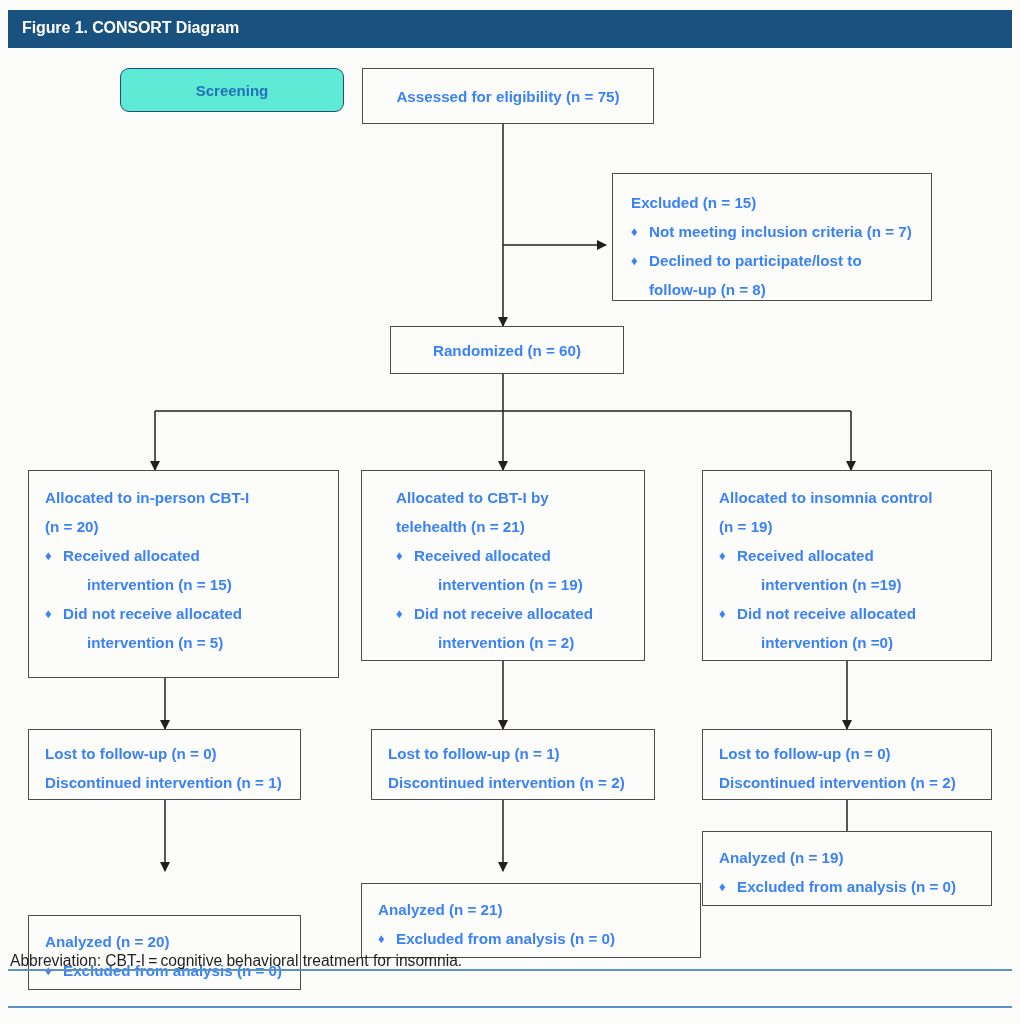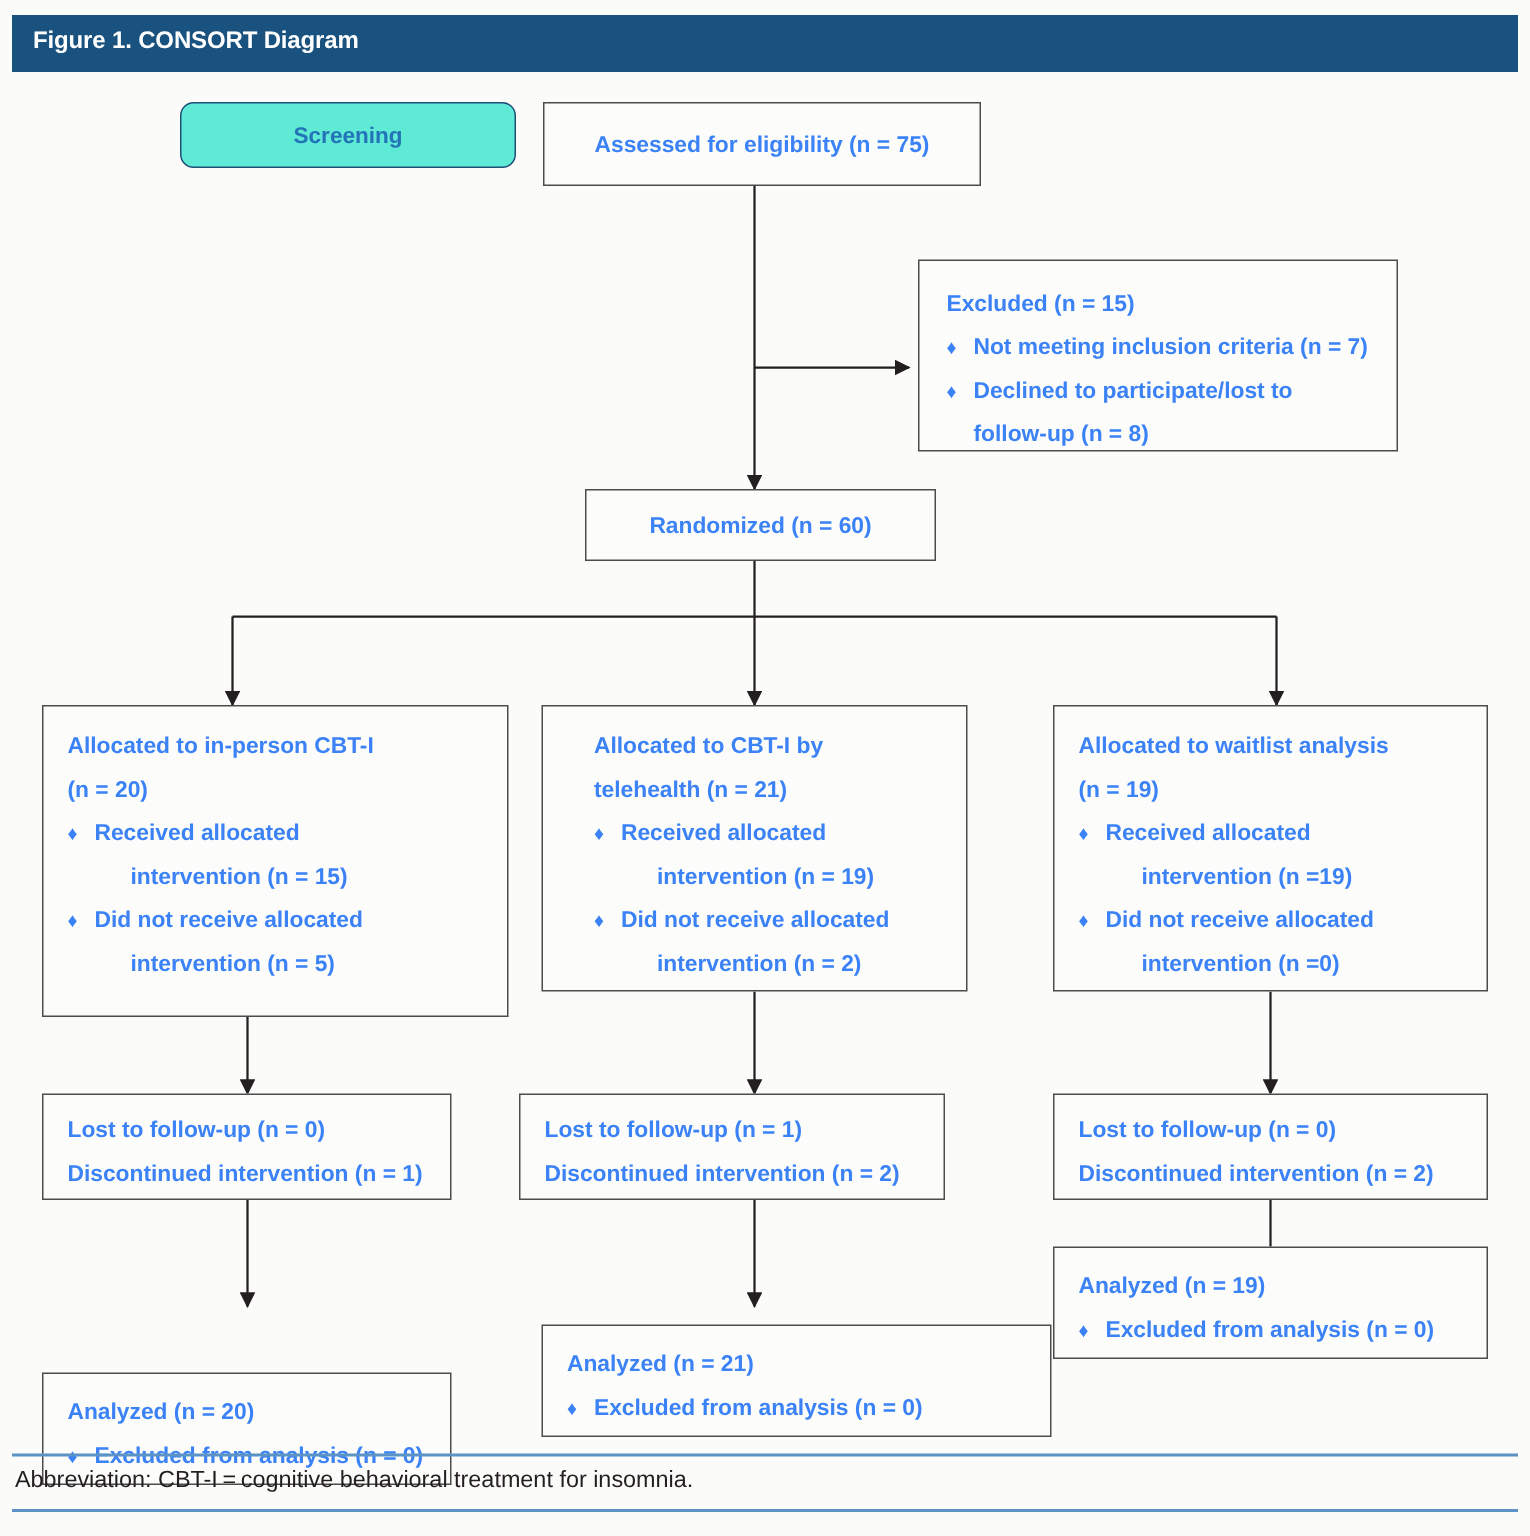--- a/index.html
+++ b/index.html
@@ -124,21 +124,21 @@
     position: absolute;
     left: 8px;
     top: 1006px;
     width: 1004px;
     height: 2.2px;
     background: #5b93c4;
   }
   #footer-text {
     position: absolute;
     left: 10px;
-    top: 978px;
+    top: 952px;
     font-size: 15.6px;
     color: #231f20;
     white-space: nowrap;
   }
 </style>
 </head>
 <body>
 
 <div id="figure">
 
@@ -223,40 +223,40 @@
     </div>
     <div class="cont-line">intervention (n = 19)</div>
     <div class="bullet-line">
       <span class="dia">♦</span>
       <span>Did not receive allocated</span>
     </div>
     <div class="cont-line">intervention (n = 2)</div>
   </div>
 
   <div class="node" style="left:702px; top:470px; width:290px; height:191px; padding:12px 8px 0 16px;">
-    <div class="line">Allocated to waitlist analysis</div>
+    <div class="line">Allocated to insomnia control</div>
     <div class="line">(n = 19)</div>
     <div class="bullet-line">
       <span class="dia">♦</span>
       <span>Received allocated</span>
     </div>
     <div class="cont-line">intervention (n =19)</div>
     <div class="bullet-line">
       <span class="dia">♦</span>
       <span>Did not receive allocated</span>
     </div>
     <div class="cont-line">intervention (n =0)</div>
   </div>
 
   <div class="node" style="left:28px; top:729px; width:273px; height:71px; padding:9px 8px 0 16px;">
     <div class="line">Lost to follow-up (n = 0)</div>
     <div class="line">Discontinued intervention (n = 1)</div>
   </div>
 
-  <div class="node" style="left:346px; top:729px; width:284px; height:71px; padding:9px 8px 0 16px;">
+  <div class="node" style="left:371px; top:729px; width:284px; height:71px; padding:9px 8px 0 16px;">
     <div class="line">Lost to follow-up (n = 1)</div>
     <div class="line">Discontinued intervention (n = 2)</div>
   </div>
 
   <div class="node" style="left:702px; top:729px; width:290px; height:71px; padding:9px 8px 0 16px;">
     <div class="line">Lost to follow-up (n = 0)</div>
     <div class="line">Discontinued intervention (n = 2)</div>
   </div>
 
   <div class="node" style="left:28px; top:915px; width:273px; height:75px; padding:11px 8px 0 16px;">

